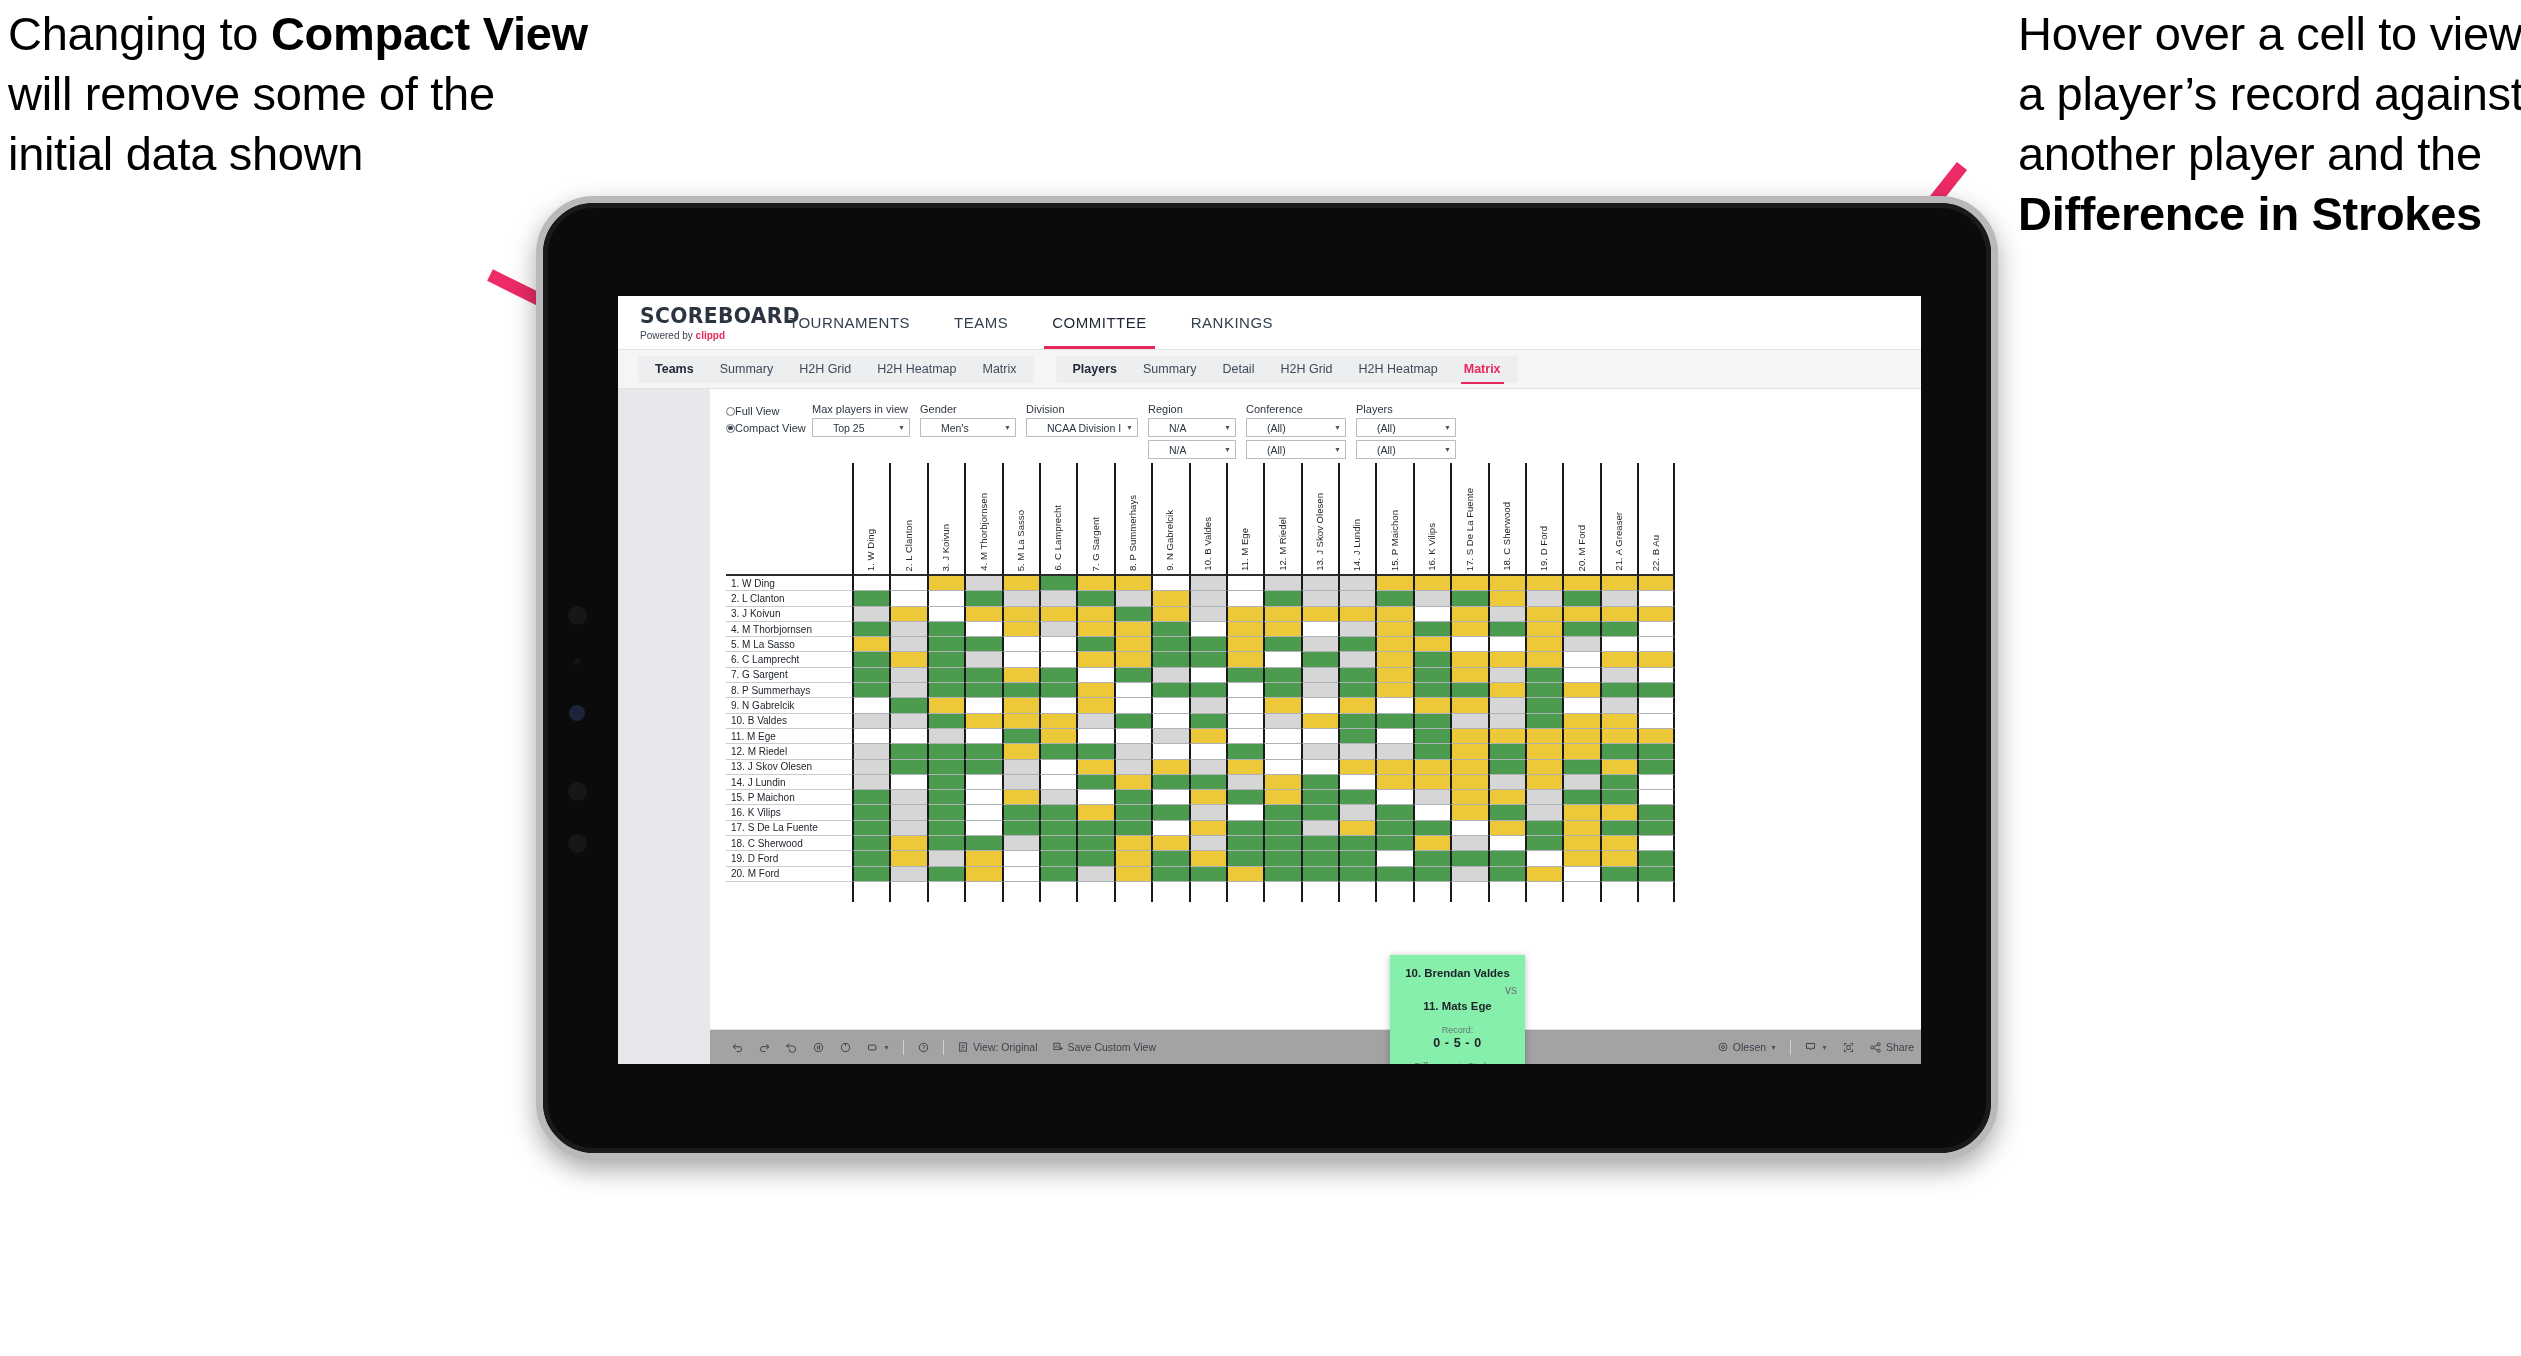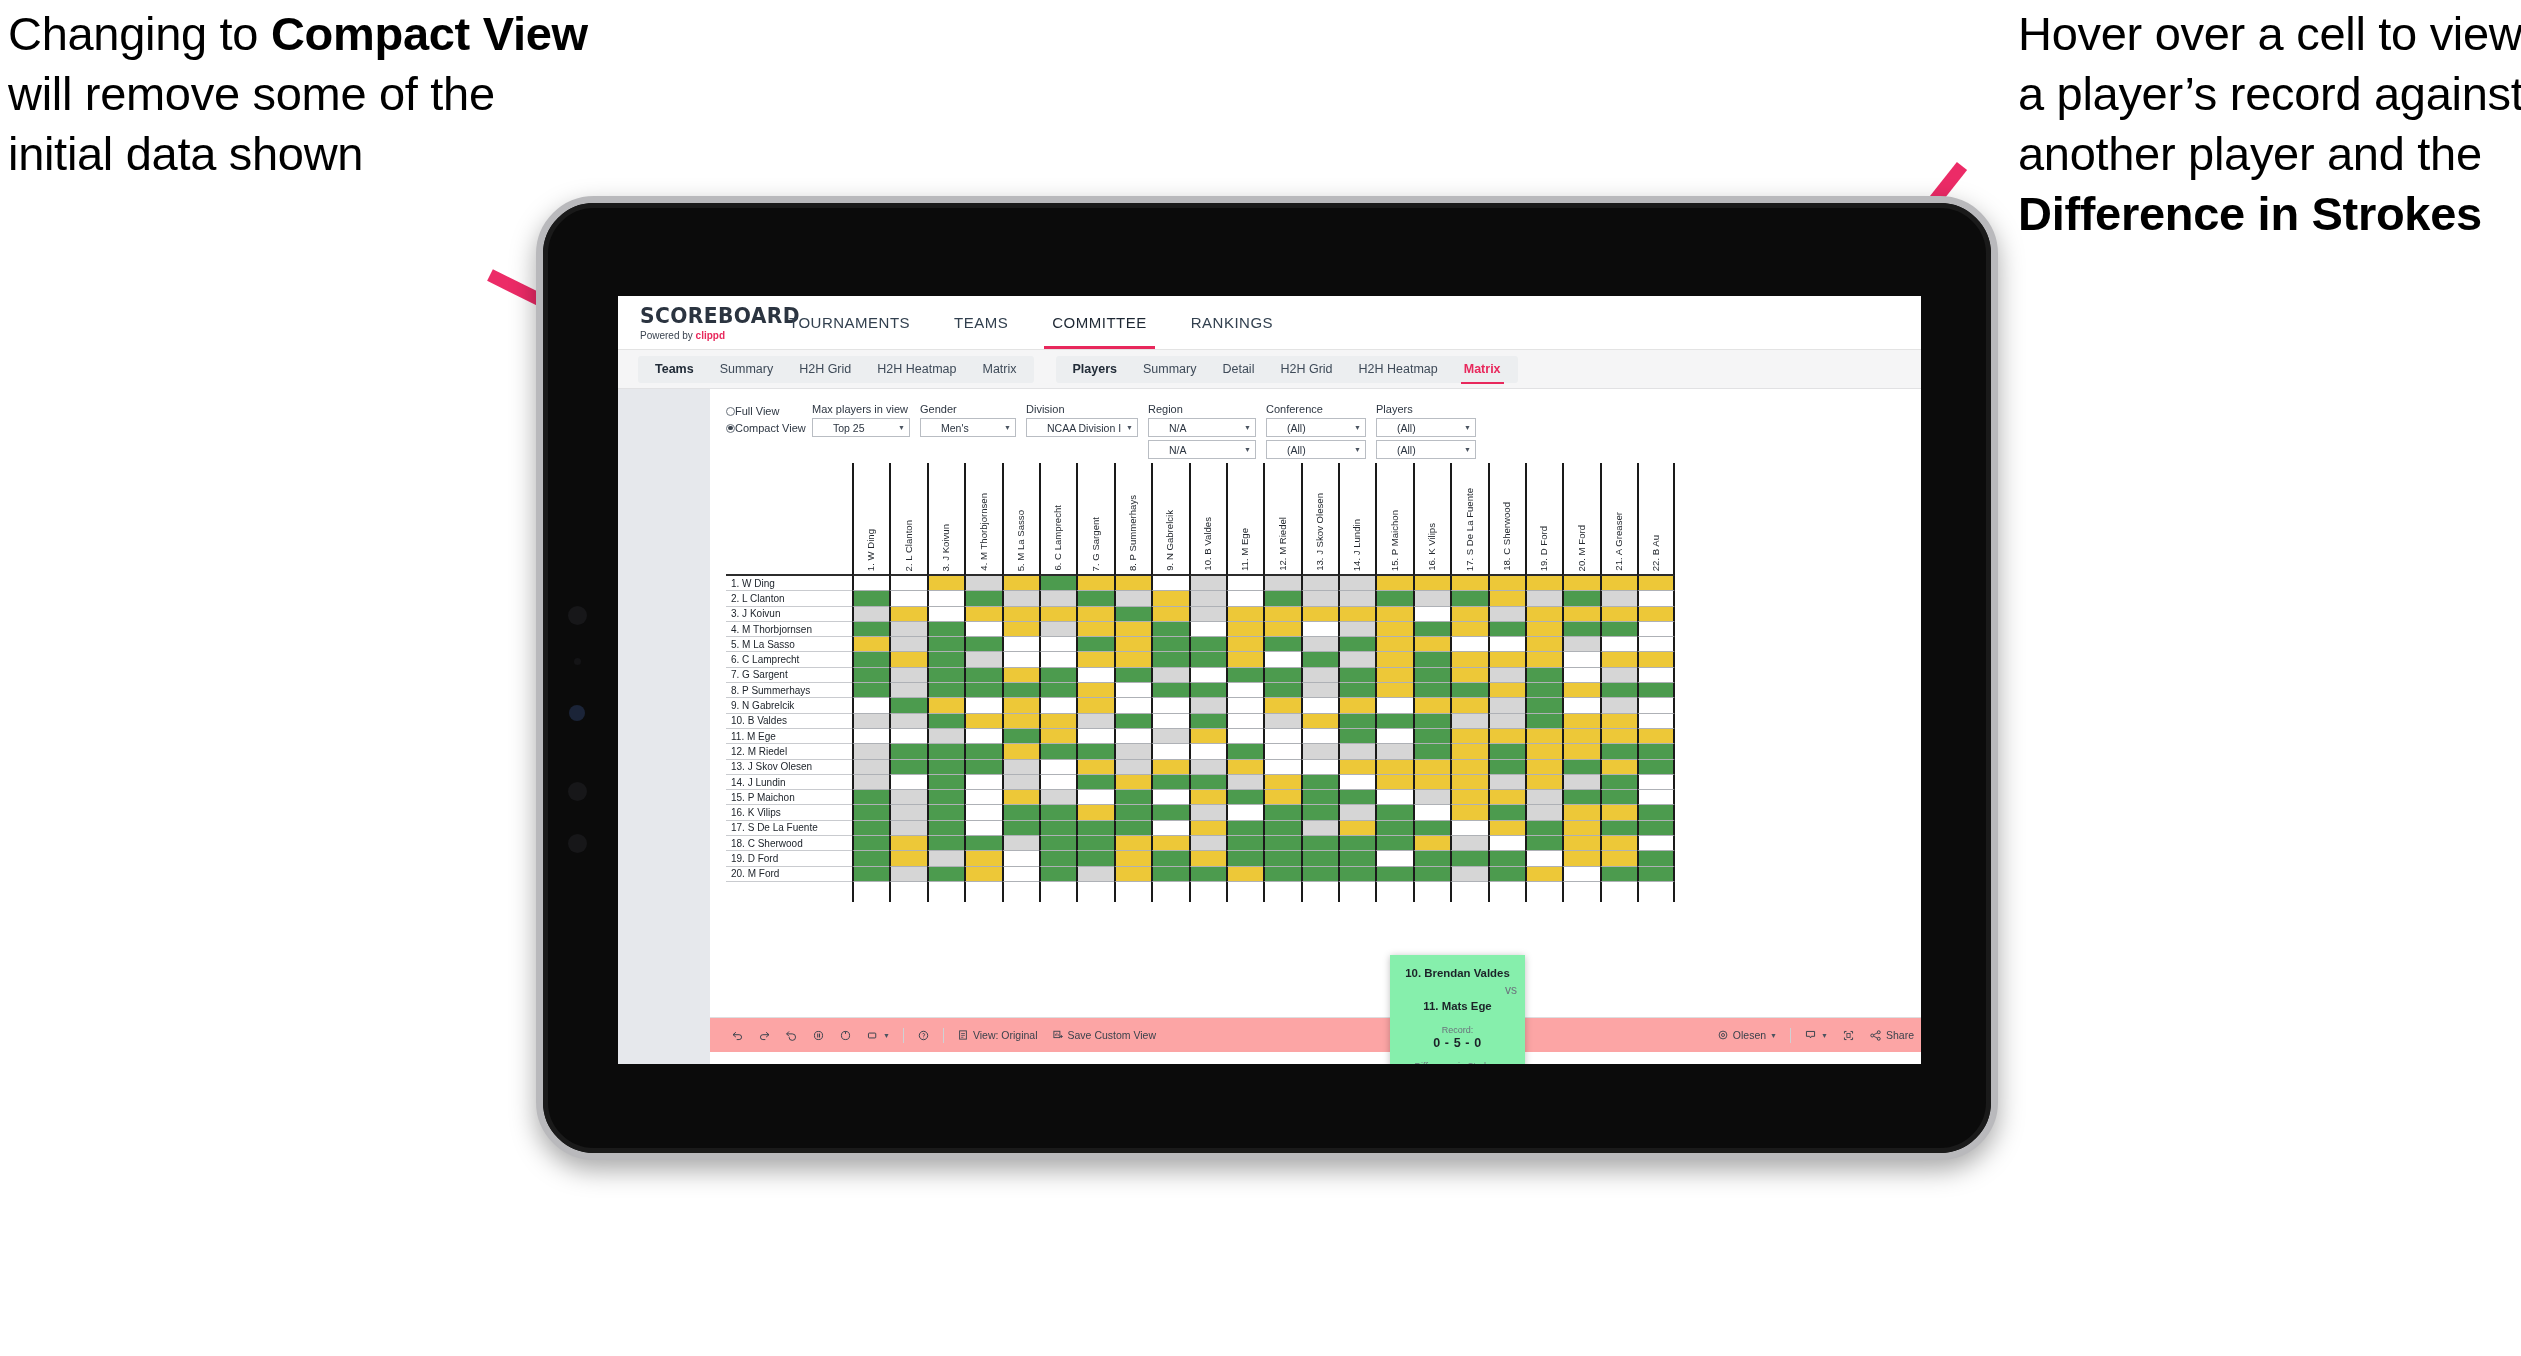--- a/index.html
+++ b/index.html
@@ -60,21 +60,21 @@
     display:flex;align-items:center;justify-content:center;flex:none;}
   .radio.on:after{content:"";width:4.5px;height:4.5px;border-radius:50%;background:#3c444f;}
   .radio-lab{font-size:11px;color:#2d3642;white-space:nowrap;}
   .fgroup{margin-right:10px;}
   .flabel{font-size:11px;color:#2d3642;margin-bottom:3px;white-space:nowrap;}
   .fselect{height:19px;background:#fff;border:1px solid #b9bdc3;border-radius:0;
     display:flex;align-items:center;justify-content:space-between;padding:0 4px 0 20px;
     font-size:10.5px;color:#2b3440;box-sizing:border-box;cursor:pointer;margin-bottom:3px;white-space:nowrap;overflow:hidden;}
   .fselect .car{font-size:7px;color:#4b5460;margin-left:4px;}
   .w-top25{width:98px;} .w-gender{width:96px;} .w-div{width:112px;}
-  .w-region{width:108px;} .w-conf{width:100px;} .w-players{width:100px;}
+  .w-region{width:88px;} .w-conf{width:100px;} .w-players{width:100px;}
   
   #matrix-wrap{position:absolute;left:16px;top:74px;right:0;bottom:0;}
   #mx-head{position:relative;height:113px;display:flex;}
   #mx-head-corner{width:126px;flex:none;border-bottom:2px solid #2c2c2c;}
   .mx-colhead{width:37.4px;flex:none;position:relative;border-left:2.2px solid #1a1a1a;
     border-bottom:2px solid #2c2c2c;display:flex;align-items:flex-end;justify-content:center;
     padding-bottom:3px;box-sizing:border-box;overflow:visible;}
   .mx-colhead .rot{writing-mode:vertical-rl;transform:rotate(180deg);font-size:9.6px;
     color:#24292f;line-height:1.12;text-align:center;max-height:106px;white-space:normal;}
   .mx-colhead:last-child{border-right:2.2px solid #1a1a1a;}
@@ -92,21 +92,21 @@
   #hscroll{position:absolute;left:142px;right:60px;bottom:18px;height:9px;background:#f0f0f1;}
   #hscroll-thumb{position:absolute;left:0;top:0;height:9px;width:81%;background:#dcdcde;border-radius:1px;}
   
   #tooltip{position:absolute;left:664px;top:492px;width:135px;background:#86efac;
     box-shadow:0 1px 7px rgba(0,0,0,.26);padding:11px 8px 13px;text-align:center;z-index:40;box-sizing:border-box;}
   .tt-name{font-size:11.4px;font-weight:700;color:#1c2228;line-height:1.3;}
   .tt-vs{font-size:12px;color:#6a727c;margin:2px 0;text-align:right;}
   .tt-lbl{font-size:9px;color:#6a727c;margin-top:11px;}
   .tt-val{font-size:12.5px;font-weight:700;color:#1c2228;margin-top:1px;letter-spacing:.6px;}
   
-  #toolbar{position:absolute;left:92px;right:0;bottom:12px;height:34px;background:#fca5a5;
+  #toolbar{position:absolute;left:92px;right:0;bottom:0;height:34px;background:#a3a3a3;
     border-top:1px solid #dedee0;display:flex;align-items:center;padding-left:14px;font-size:10.5px;color:#3a424c;}
   .tb{display:flex;align-items:center;gap:4px;padding:0 7px;cursor:pointer;white-space:nowrap;}
   .tb svg{display:block;}
   .tb-sep{width:1px;height:15px;background:#cfd1d4;margin:0 6px;}
   .tb-spacer{flex:1;}
   .car2{font-size:7px;color:#4b5460;}
 </style>
 </head>
 <body>
 

